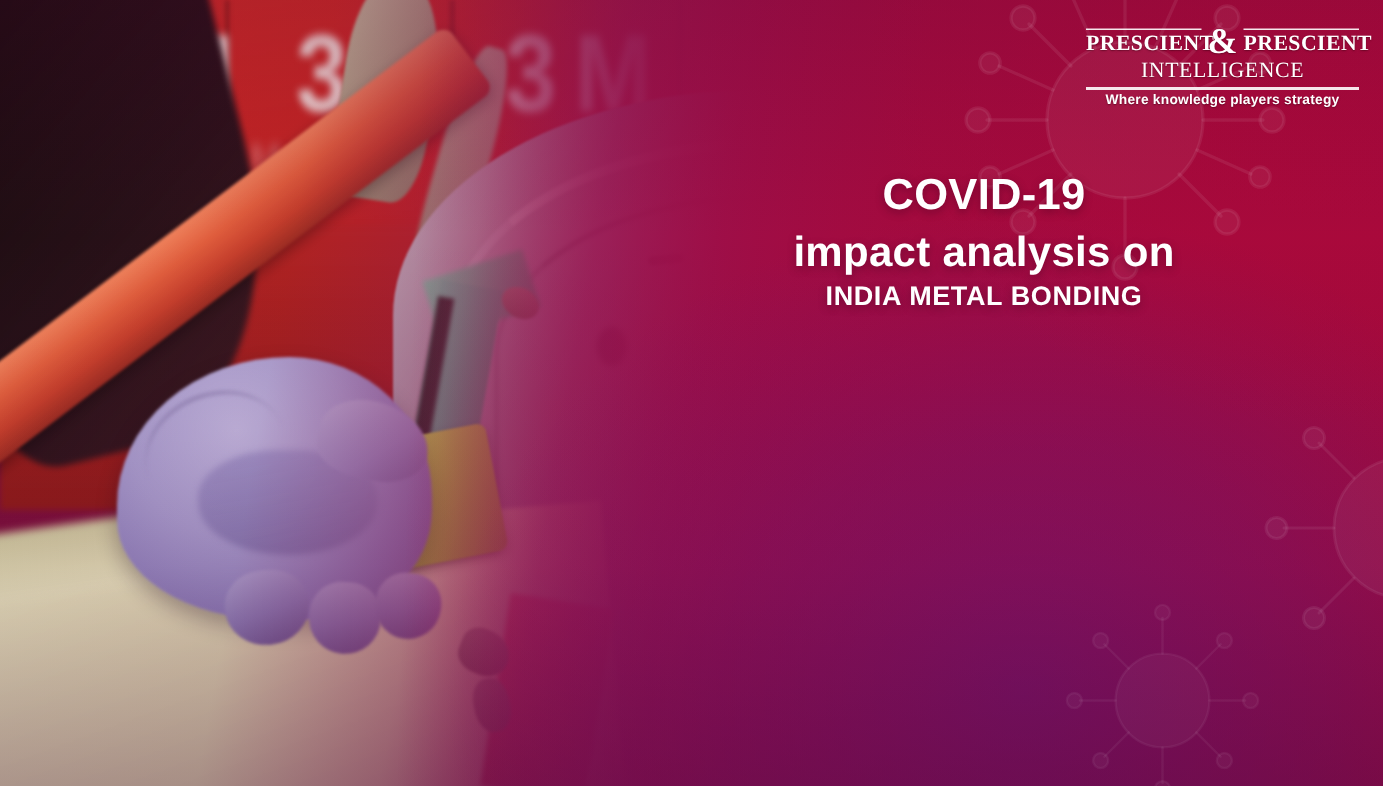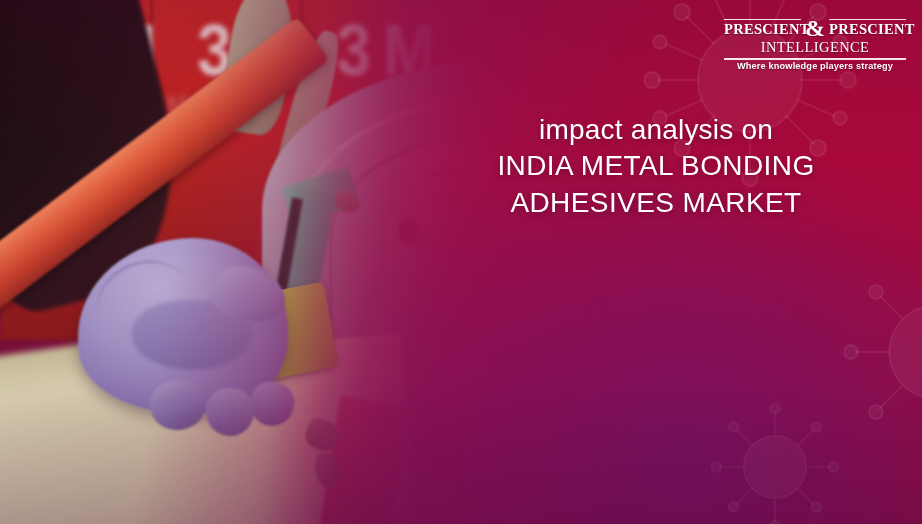--- a/index.html
+++ b/index.html
@@ -433,27 +433,27 @@
     line-height: 1.30;
     white-space: nowrap;
     text-shadow: 0 2px 6px rgba(70,0,34,0.45);
   }
   .hl-bold {
     font-weight: 700;
     font-size: 29px;
     letter-spacing: 0.2px;
   }
   .hl-reg {
-    font-weight: 400;
+    font-weight: 700;
     font-size: 28px;
     letter-spacing: 0.2px;
   }
   .hl-caps {
-    font-weight: 400;
-    font-size: 28px;
+    font-weight: 700;
+    font-size: 18px;
     letter-spacing: 0.4px;
   }
 </style>
 </head>
 <body>
 
 <div id="banner">
 
   <div class="photo-layer">
 
@@ -613,18 +613,18 @@
         <div class="logo-top-rule"></div>
         <div class="logo-word">PRESCIENT</div>
       </div>
     </div>
     <div class="logo-line2">INTELLIGENCE</div>
     <div class="logo-rule-2"></div>
     <div class="logo-tag">Where knowledge players strategy</div>
   </div>
 
   <div class="headline">
+    <div class="hl-line hl-bold">COVID-19</div>
     <div class="hl-line hl-reg">impact analysis on</div>
     <div class="hl-line hl-caps">INDIA METAL BONDING</div>
-    <div class="hl-line hl-caps">ADHESIVES MARKET</div>
   </div>
 
 </div>
 
 </body></html>

